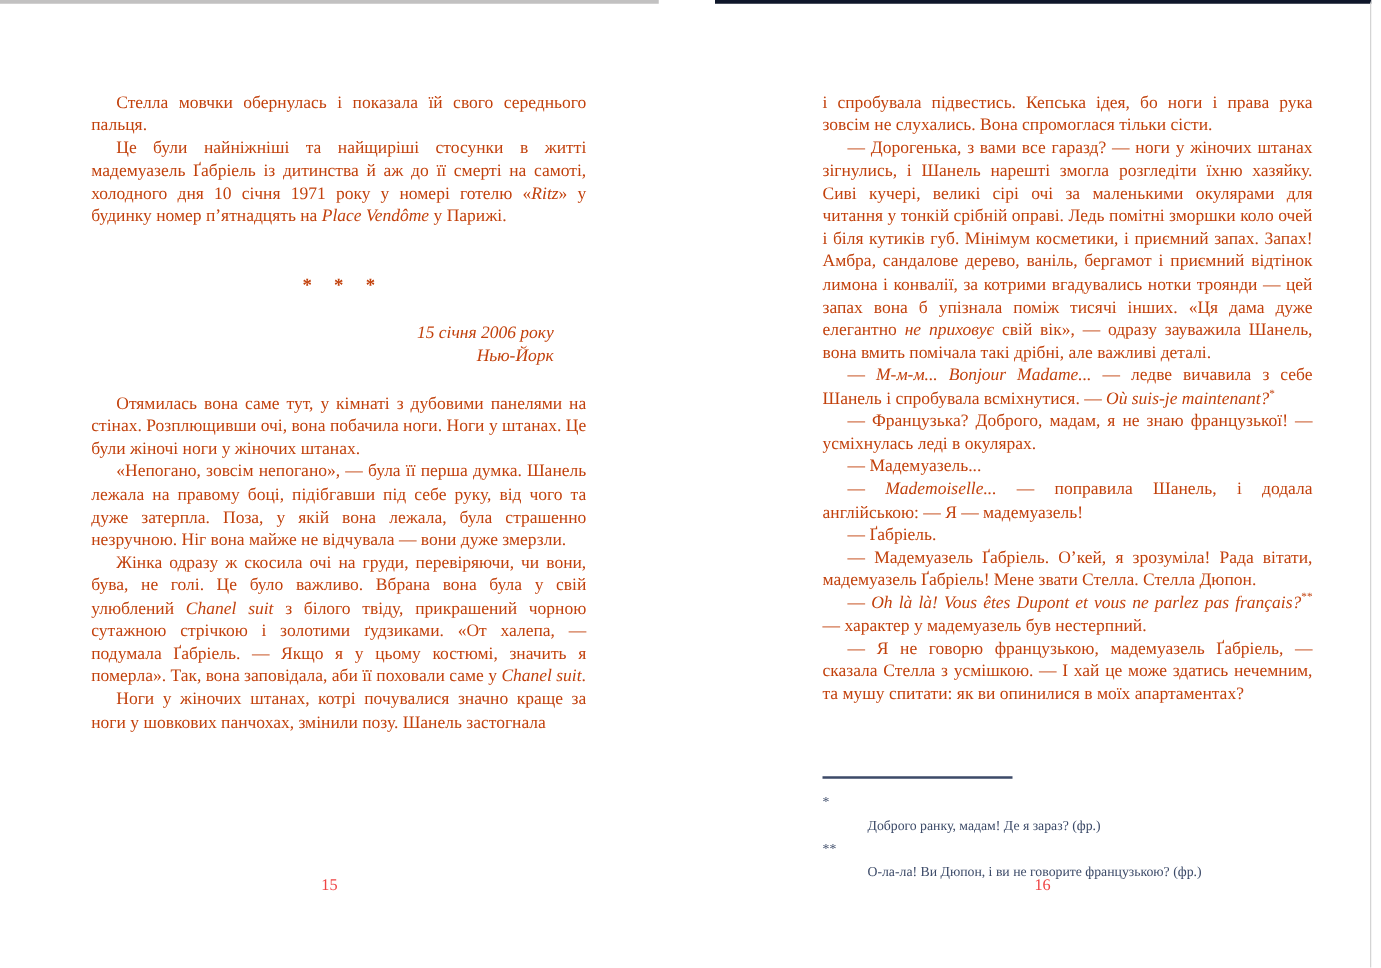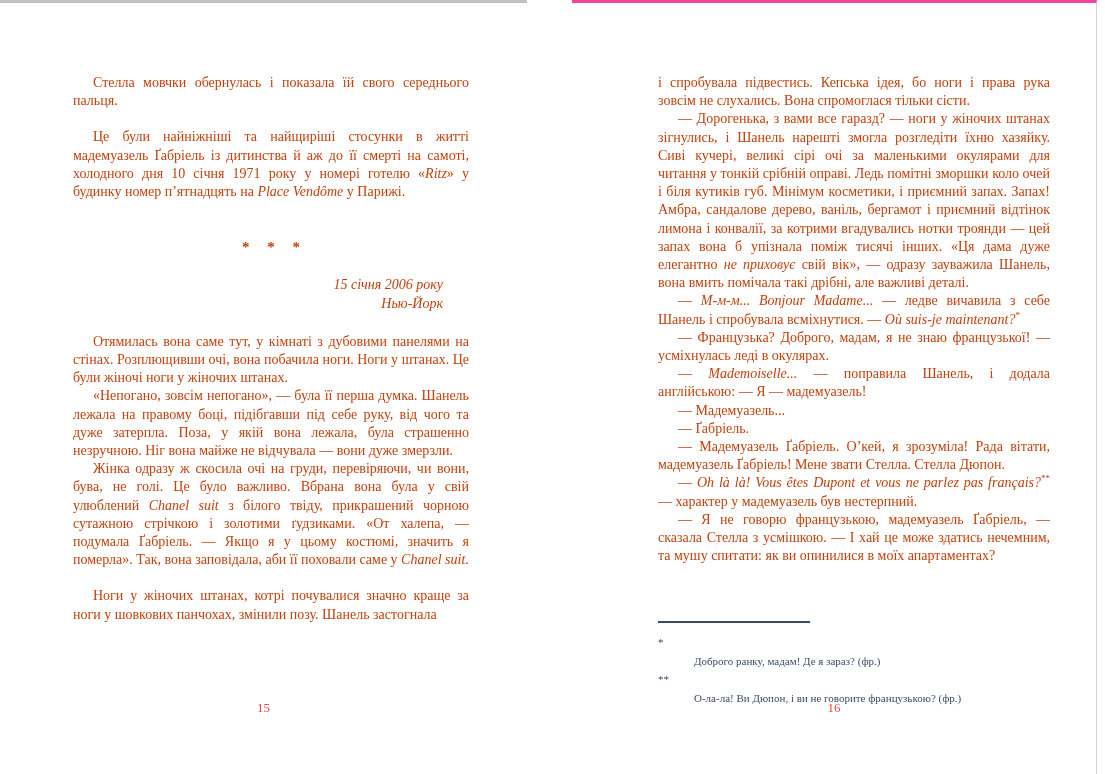--- a/index.html
+++ b/index.html
@@ -3,31 +3,31 @@
 <meta charset="utf-8">
 <style>
   * { margin:0; padding:0; box-sizing:border-box; }
   html,body { width:1105px; height:774px; }
   body {
     position:relative; background:#ffffff; overflow:hidden;
     font-family:"Liberation Serif", serif;
   }
   .page { position:absolute; top:0; height:774px; background:#fff; }
   .page-left  { left:0;    width:527px; border-top:3px solid #c2c1c1; }
-  .page-right { left:572px; width:525px; border-top:3px solid #ec4899; border-right:1px solid #d4d4d4; }
+  .page-right { left:572px; width:525px; border-top:3px solid #0f172a; border-right:1px solid #d4d4d4; }
   .text-col {
     position:absolute; top:71px; color:#c2410c;
     font-size:14px; line-height:18.2px; text-align:justify;
     hyphens:auto; -webkit-hyphens:auto;
   }
   .page-left  .text-col { left:73px; width:396px; }
   .page-right .text-col { left:86px; width:392px; }
   .para { text-align:justify; }
   .para.indent { text-indent:20px; }
-  .para.gap { margin-top:18px; }
+  .para.gap { }
   .stars { text-align:center; letter-spacing:7px; font-weight:bold; font-size:15px; margin:37px 0 20px 0; text-indent:7px; }
   .dateline { text-align:right; font-style:italic; padding-right:26px; margin-bottom:20px; }
   .it { font-style:italic; }
   sup { font-size:9px; line-height:0; vertical-align:super; }
   .footnotes { position:absolute; left:86px; top:618px; width:392px; color:#3c4a68; }
   .fn-rule { width:152px; height:2px; background:#3c4a68; border:none; margin-bottom:10px; }
   .fn-row { display:flex; font-size:11px; line-height:18px; }
   .fn-marker { width:36px; flex:none; }
   .fn-text { flex:1;margin-top:19px; }
   .page-number {
@@ -54,22 +54,22 @@
     </div>
   <div class="page-number">15</div>
 </div>
 
 <div class="page page-right">
   <div class="text-col">
       <p class="para"><span>і спробувала підвестись. Кепська ідея, бо ноги і права рука зовсім не слухались. Вона спромоглася тільки сісти.</span></p>
       <p class="para indent"><span>— Дорогенька, з вами все гаразд? — ноги у жіночих штанах зігнулись, і Шанель нарешті змогла розгледіти їхню хазяйку. Сиві кучері, великі сірі очі за маленькими окулярами для читання у тонкій срібній оправі. Ледь помітні зморшки коло очей і біля кутиків губ. Мінімум косметики, і приємний запах. Запах! Амбра, сандалове дерево, ваніль, бергамот і приємний відтінок лимона і конвалії, за котрими вгадувались нотки троянди — цей запах вона б упізнала поміж тисячі інших. «Ця дама дуже елегантно </span><span class="it">не приховує</span><span> свій вік», — одразу зауважила Шанель, вона вмить помічала такі дрібні, але важливі деталі.</span></p>
       <p class="para indent"><span>— </span><span class="it">М-м-м... Bonjour Madame...</span><span> — ледве вичавила з себе Шанель і спробувала всміхнутися. — </span><span class="it">Où suis-je maintenant?</span><sup>*</sup></p>
       <p class="para indent"><span>— Французька? Доброго, мадам, я не знаю французької! — усміхнулась леді в окулярах.</span></p>
+      <p class="para indent"><span>— Мадемуазель...</span></p>
       <p class="para indent"><span>— </span><span class="it">Mademoiselle...</span><span> — поправила Шанель, і додала англійською: — Я — мадемуазель!</span></p>
-      <p class="para indent"><span>— Мадемуазель...</span></p>
       <p class="para indent"><span>— Ґабріель.</span></p>
       <p class="para indent"><span>— Мадемуазель Ґабріель. О’кей, я зрозуміла! Рада вітати, мадемуазель Ґабріель! Мене звати Стелла. Стелла Дюпон.</span></p>
       <p class="para indent"><span>— </span><span class="it">Oh là là! Vous êtes Dupont et vous ne parlez pas français?</span><sup>**</sup><span> — характер у мадемуазель був нестерпний.</span></p>
       <p class="para indent"><span>— Я не говорю французькою, мадемуазель Ґабріель, — сказала Стелла з усмішкою. — І хай це може здатись нечемним, та мушу спитати: як ви опинилися в моїх апартаментах?</span></p>
     </div>
   <div class="footnotes">
     <div class="fn-rule"></div>
     <div>
         <div class="fn-row">
           <span class="fn-marker">*</span>

